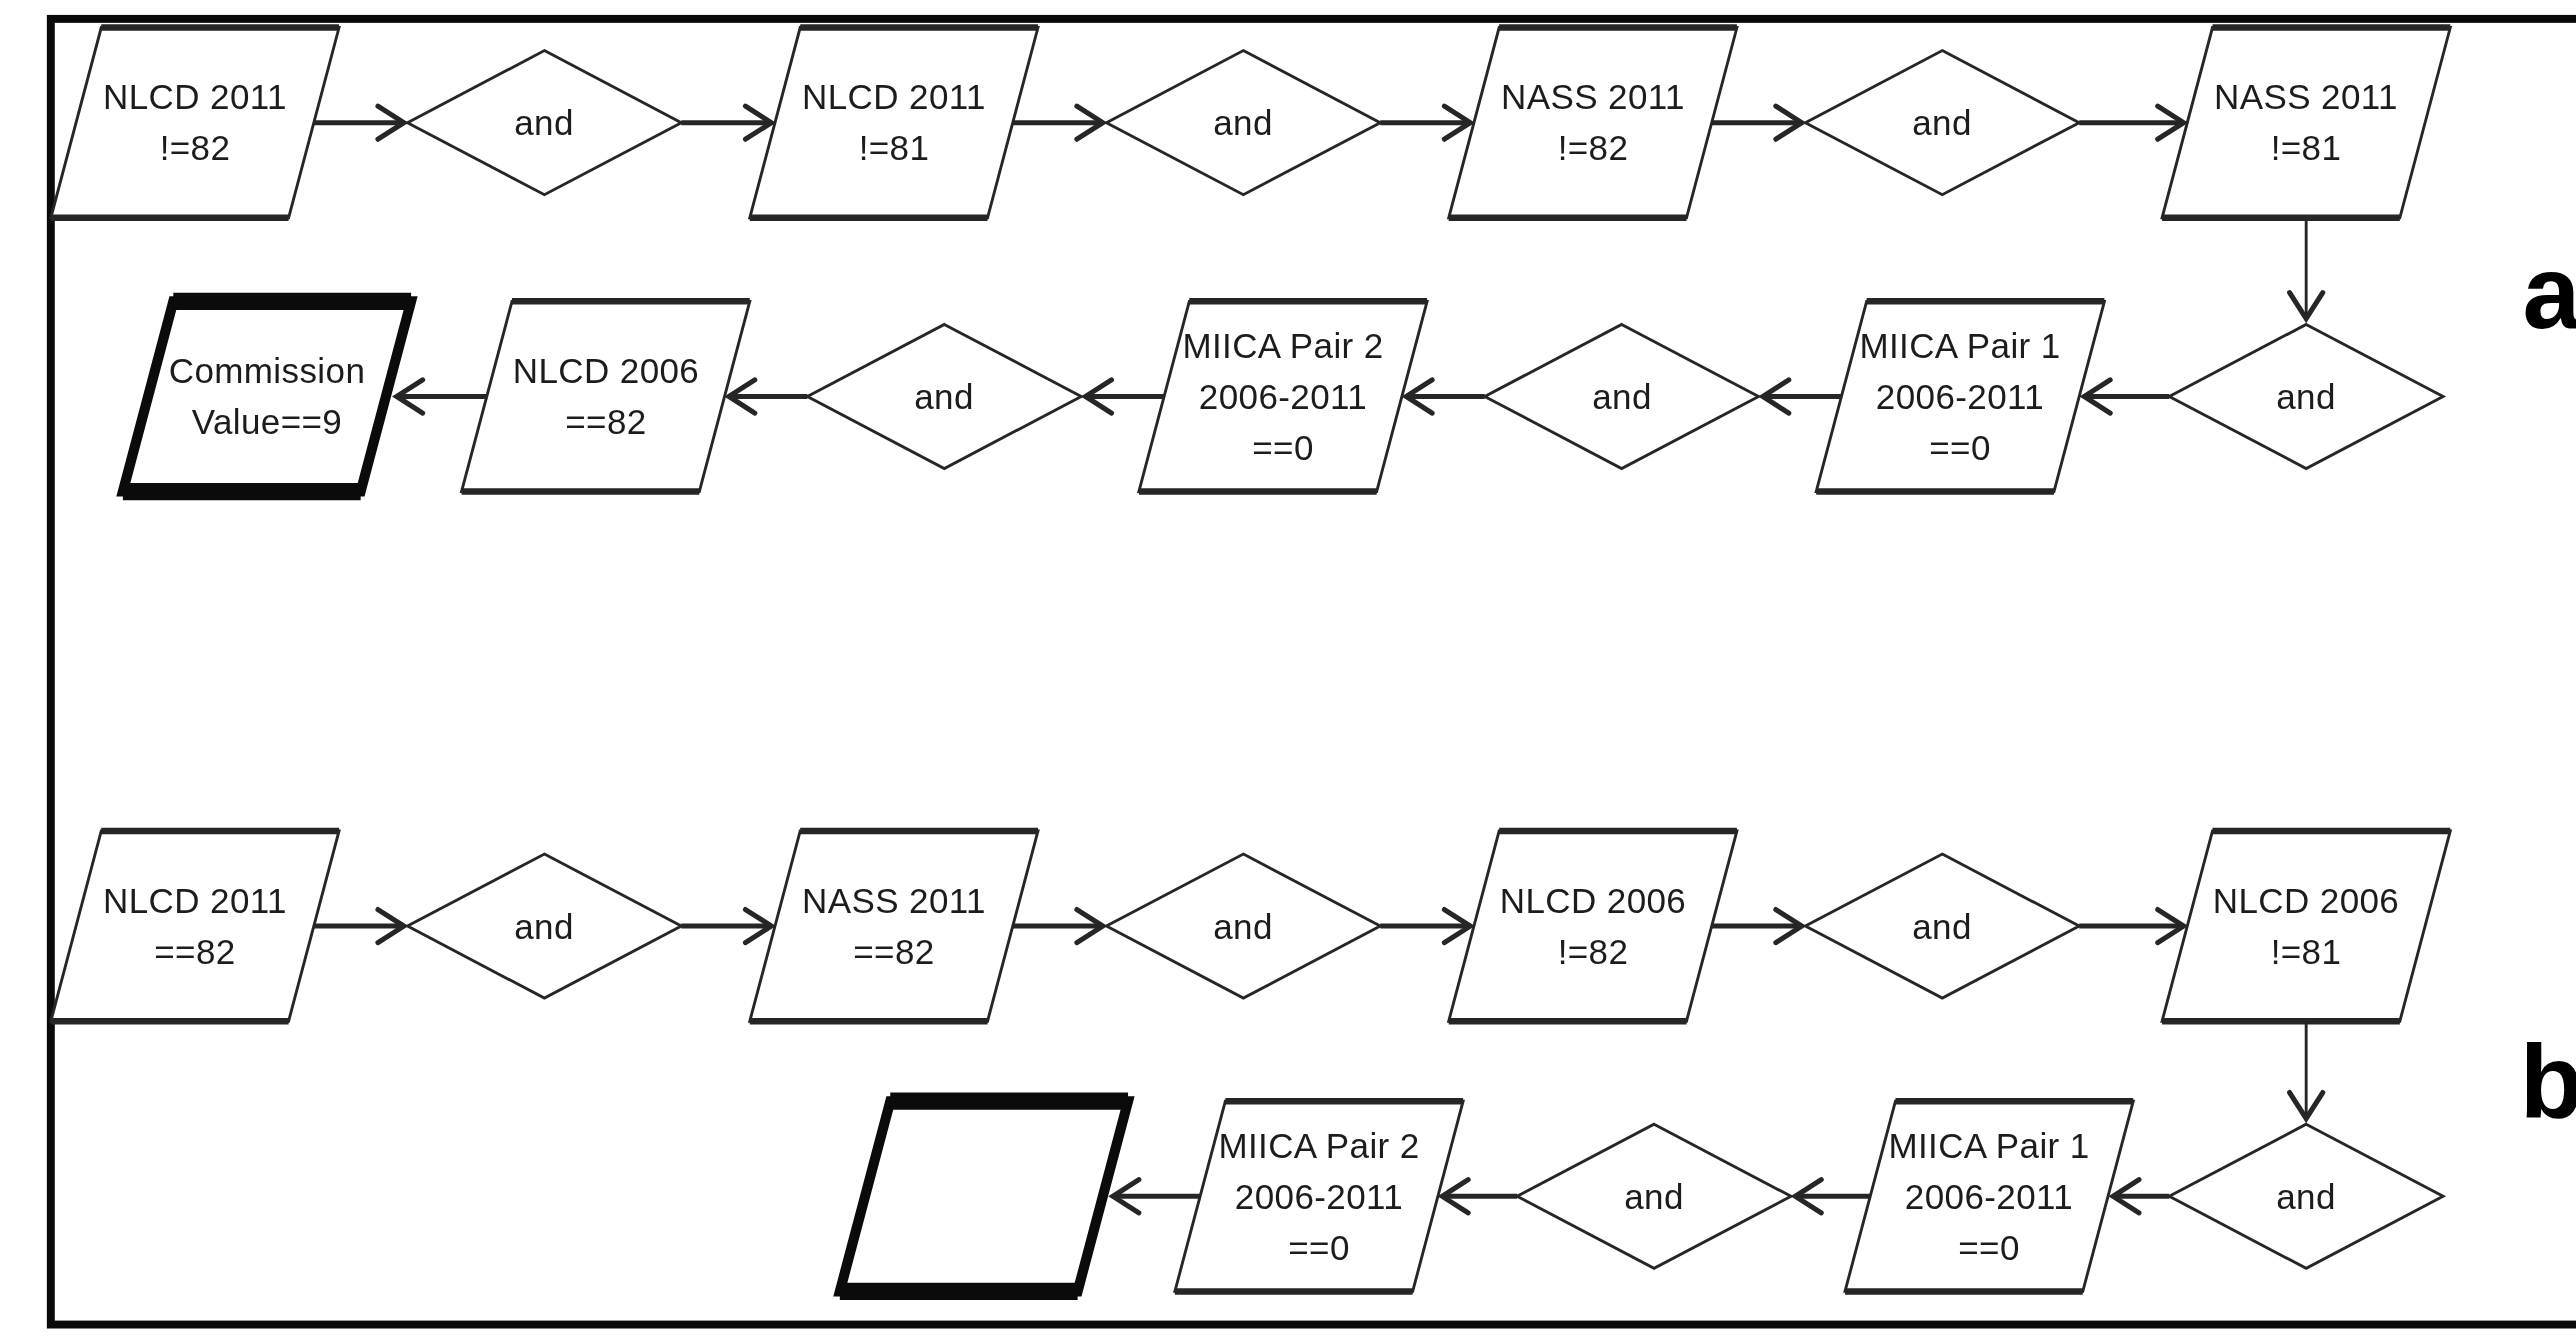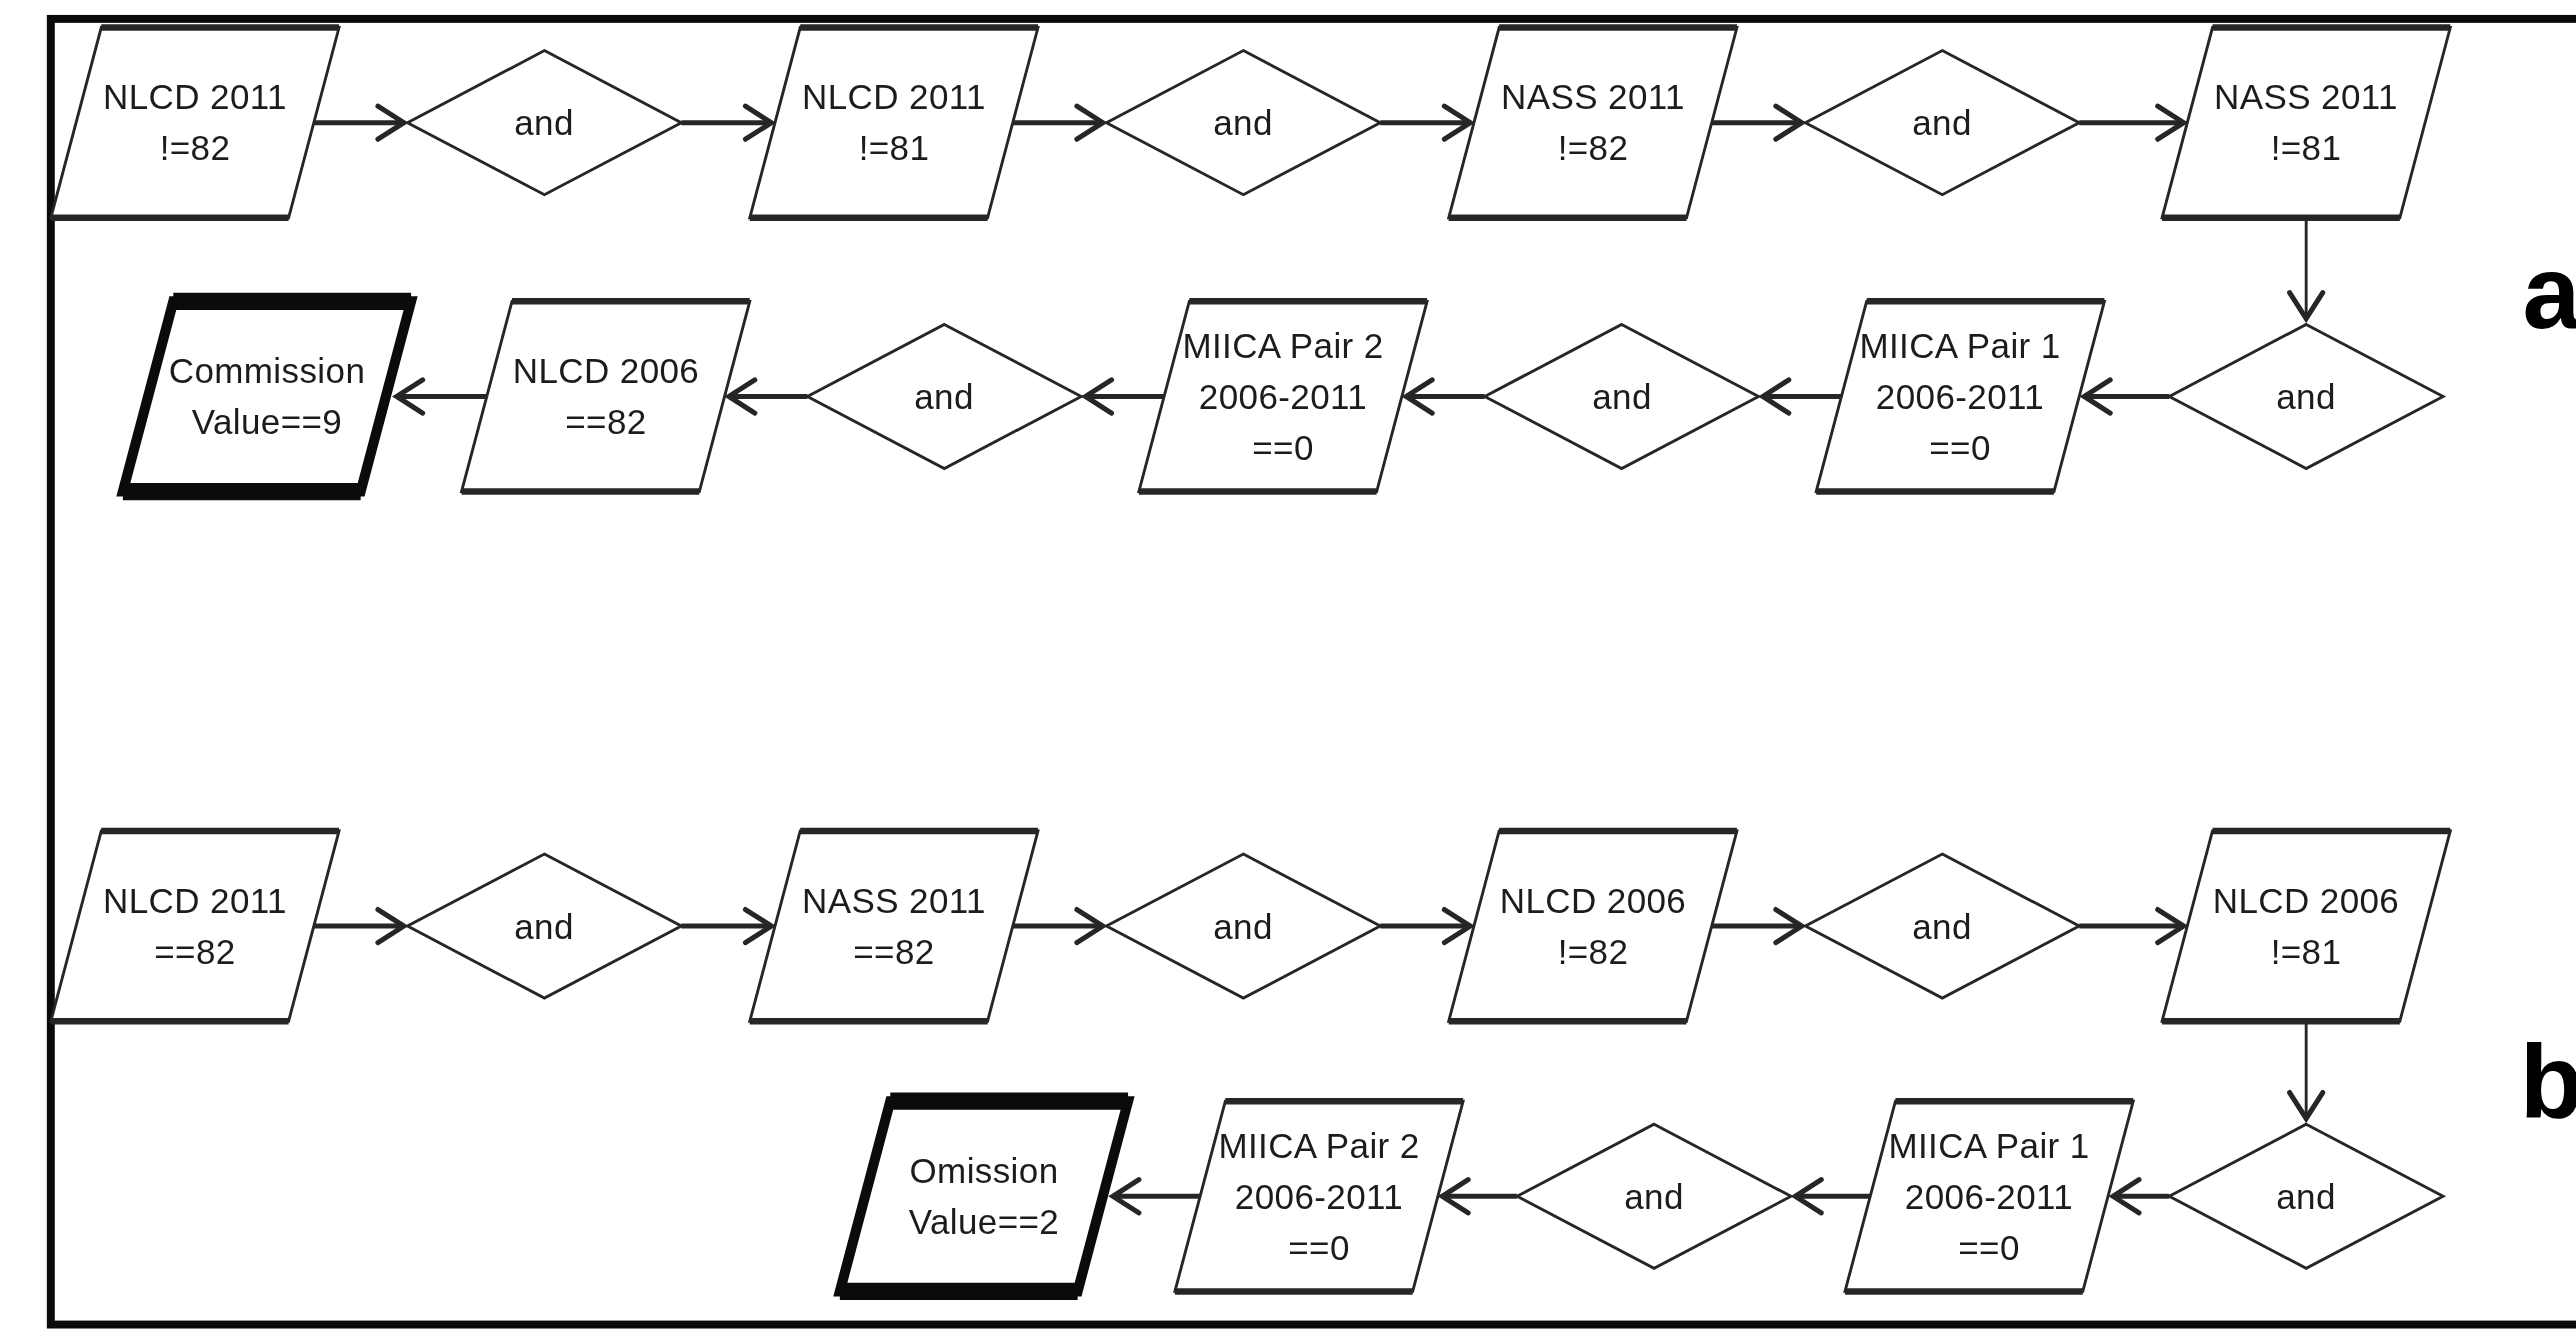--- a/index.html
+++ b/index.html
@@ -237,20 +237,18 @@
 !=81</div>
 
   <div class="node-label d-label" style="left:2147px;top:1124px">and</div>
   <div class="node-label p-label" style="left:1823px;top:1101px">MIICA Pair 1
 2006-2011
 ==0</div>
   <div class="node-label d-label" style="left:1495px;top:1124px">and</div>
   <div class="node-label p-label" style="left:1153px;top:1101px">MIICA Pair 2
 2006-2011
 ==0</div>
-  <div class="node-label p-label" style="left:818px;top:1101px">Omission
-Value==2</div>
 
   <div class="sec-label" style="left:2479px;top:238px">a</div>
   <div class="sec-label" style="left:2479px;top:1027px">b</div>
 
 </div>
 
 
 </body></html>

